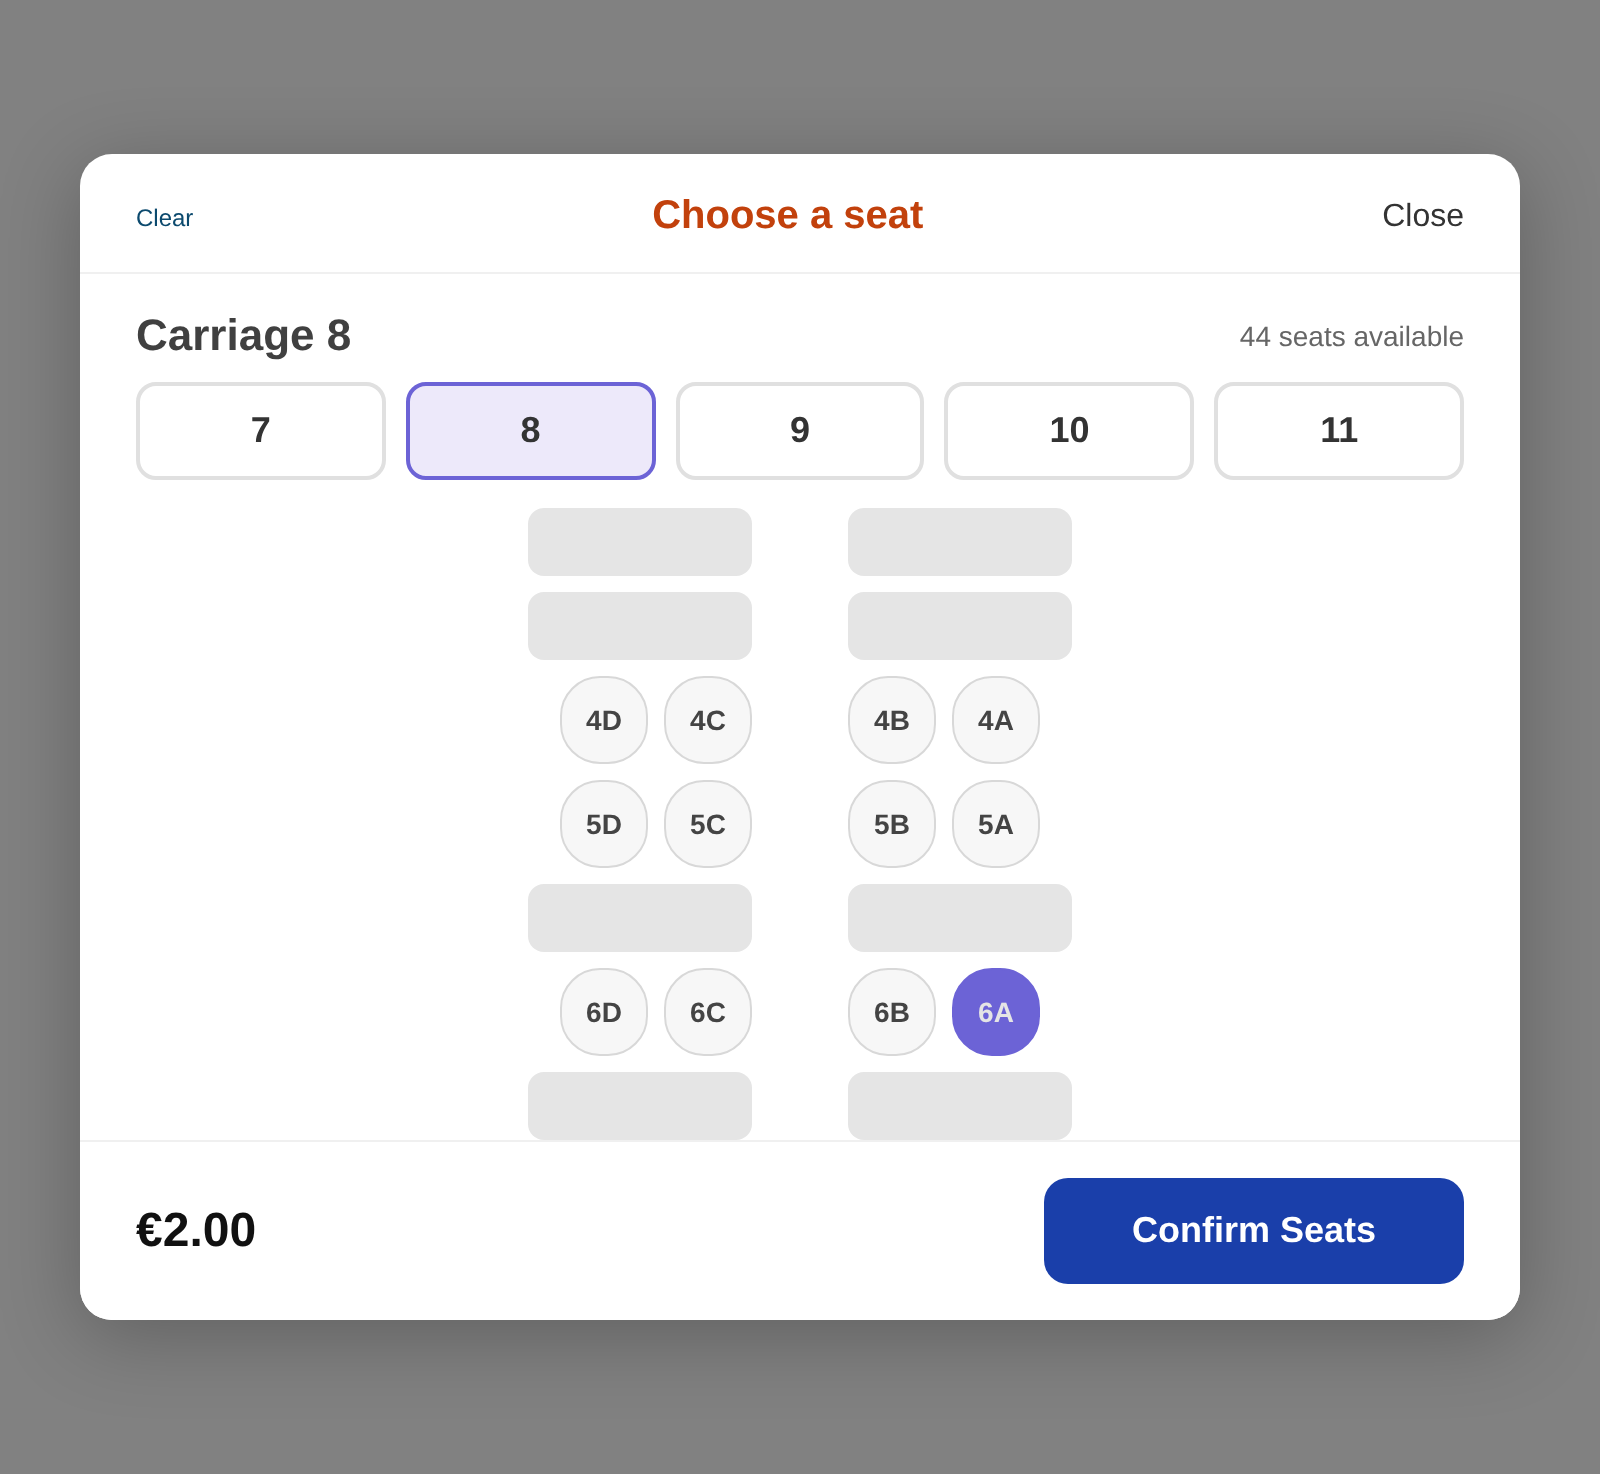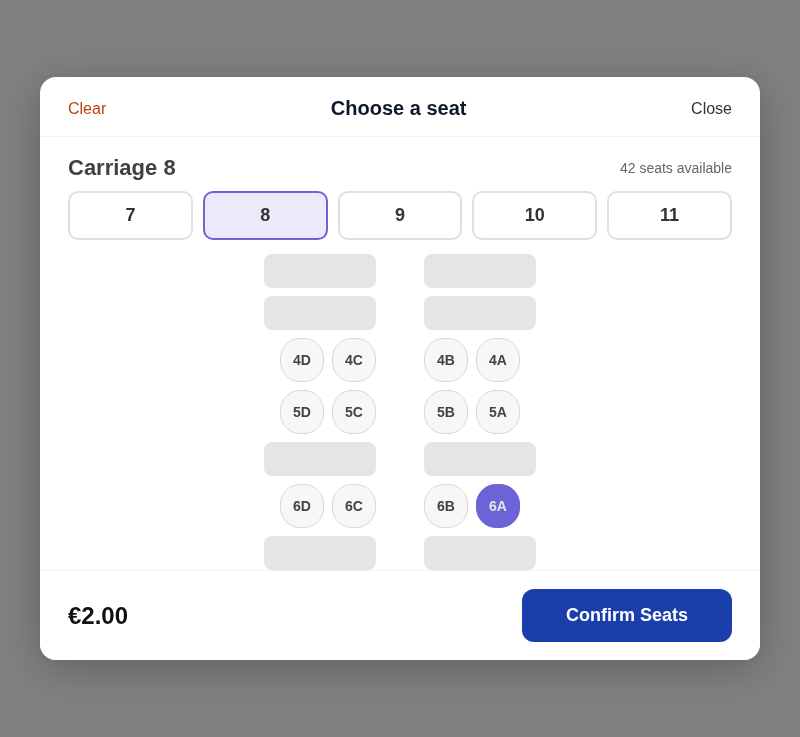--- a/index.html
+++ b/index.html
@@ -38,30 +38,30 @@
     
     .modal-header {
       display: flex;
       align-items: center;
       justify-content: space-between;
       padding: 20px 28px 16px;
       border-bottom: 1px solid #f0f0f0;
     }
 
     .header-clear {
-      font-size: 16px;
-      color: #c2410c;
+      font-size: 12px;
+      color: #0c4a6e;
       cursor: pointer;
       font-weight: 400;
     }
 
     .header-title {
       font-size: 20px;
       font-weight: 700;
-      color: #0f172a;
+      color: #c2410c;
     }
 
     .header-close {
       font-size: 16px;
       color: #333;
       cursor: pointer;
       font-weight: 400;
     }
 
     
@@ -210,21 +210,21 @@
   <div class="modal">
 
     <div class="modal-header">
       <span class="header-clear">Clear</span>
       <span class="header-title">Choose a seat</span>
       <span class="header-close">Close</span>
     </div>
 
     <div class="carriage-info">
       <span class="carriage-title">Carriage 8</span>
-      <span class="seats-available">42 seats available</span>
+      <span class="seats-available">44 seats available</span>
     </div>
 
     <div class="carriage-tabs">
       <button class="carriage-tab">7</button>
       <button class="carriage-tab active">8</button>
       <button class="carriage-tab">9</button>
       <button class="carriage-tab">10</button>
       <button class="carriage-tab">11</button>
     </div>
 

